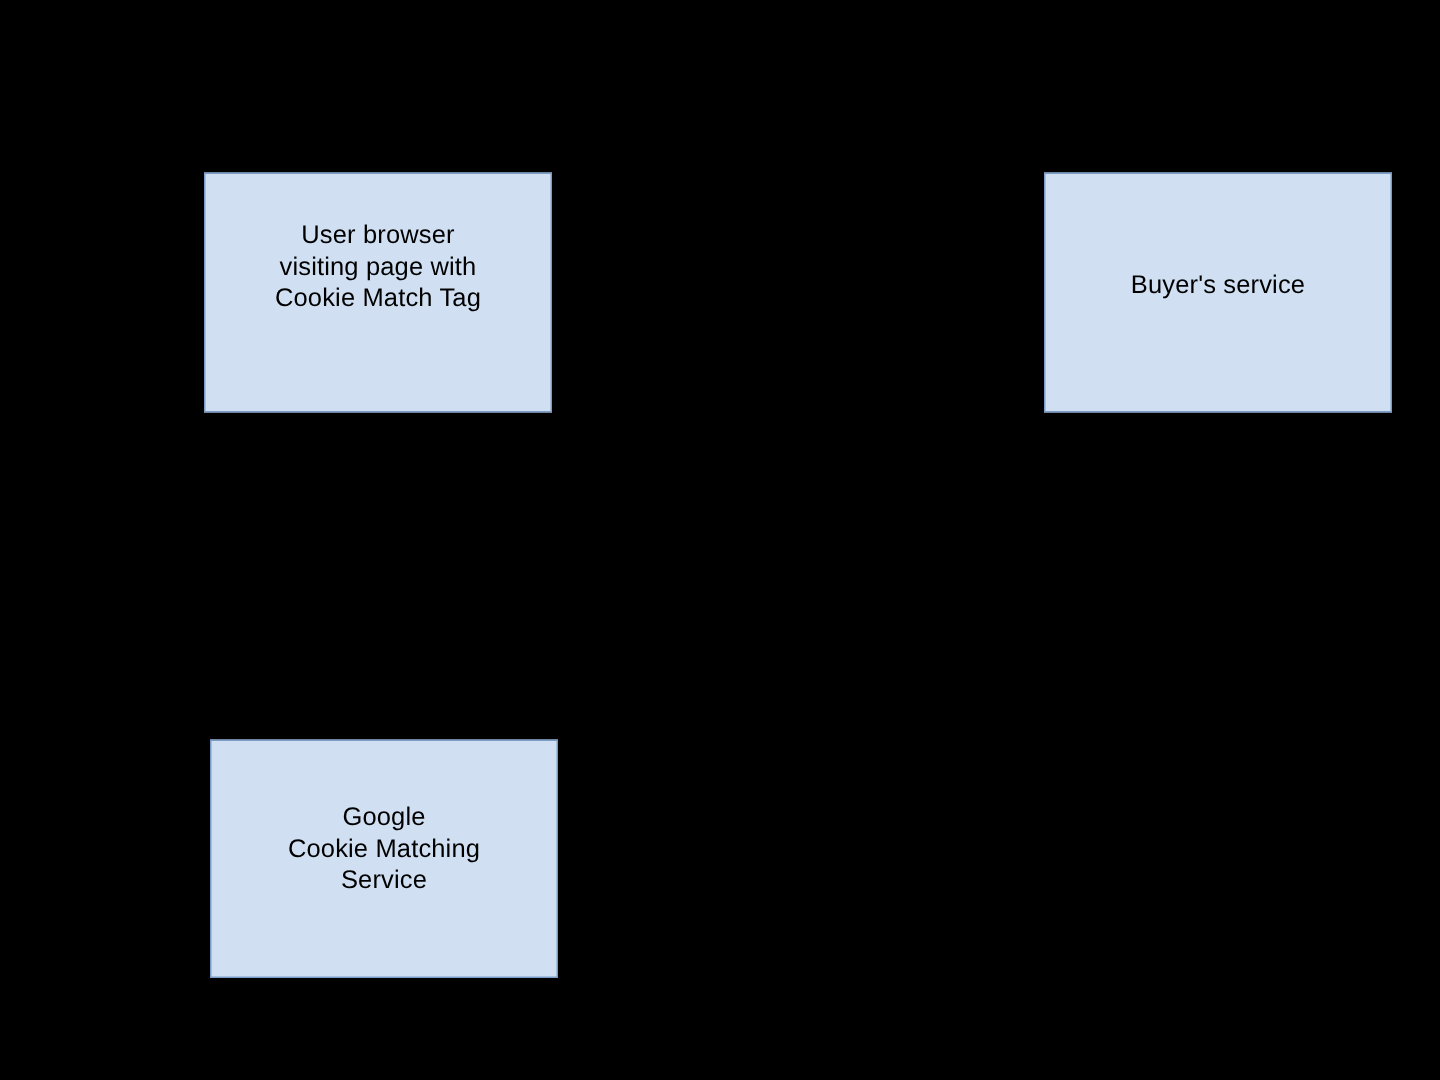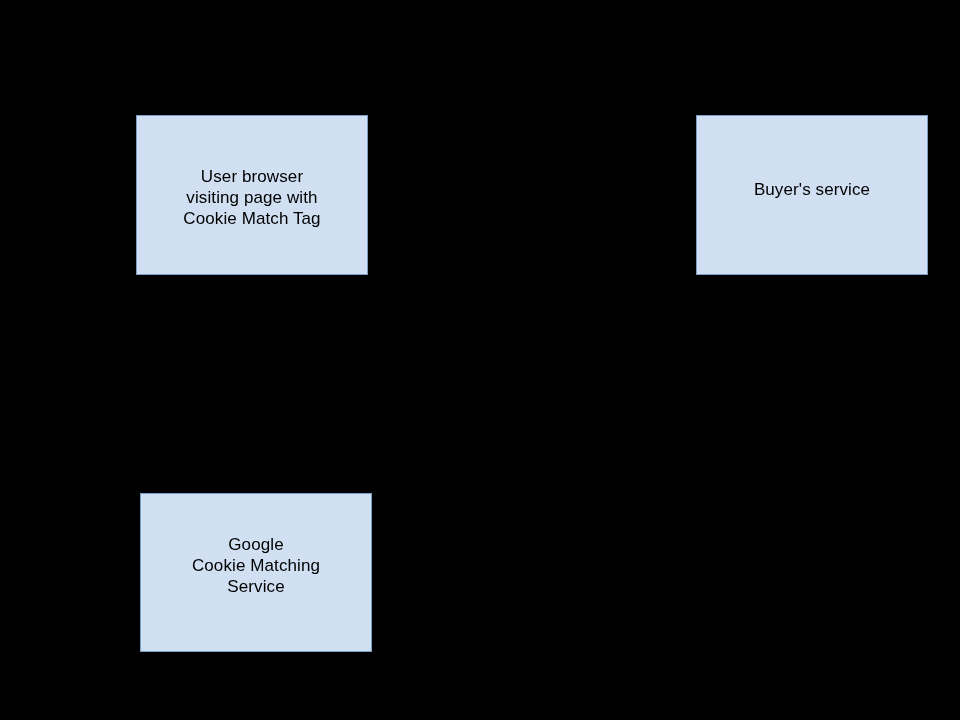--- a/index.html
+++ b/index.html
@@ -39,21 +39,21 @@
     width: 100%;
   }
 
   
   #node-user-browser {
     left: 136px;
     top: 115px;
     width: 232px;
     height: 160px;
     align-items: flex-start;
-    padding-top: 50px;
+    padding-top: 30px;
   }
 
   
   #node-buyers-service {
     left: 696px;
     top: 115px;
     width: 232px;
     height: 160px;
     align-items: flex-start;
     padding-top: 63px;

